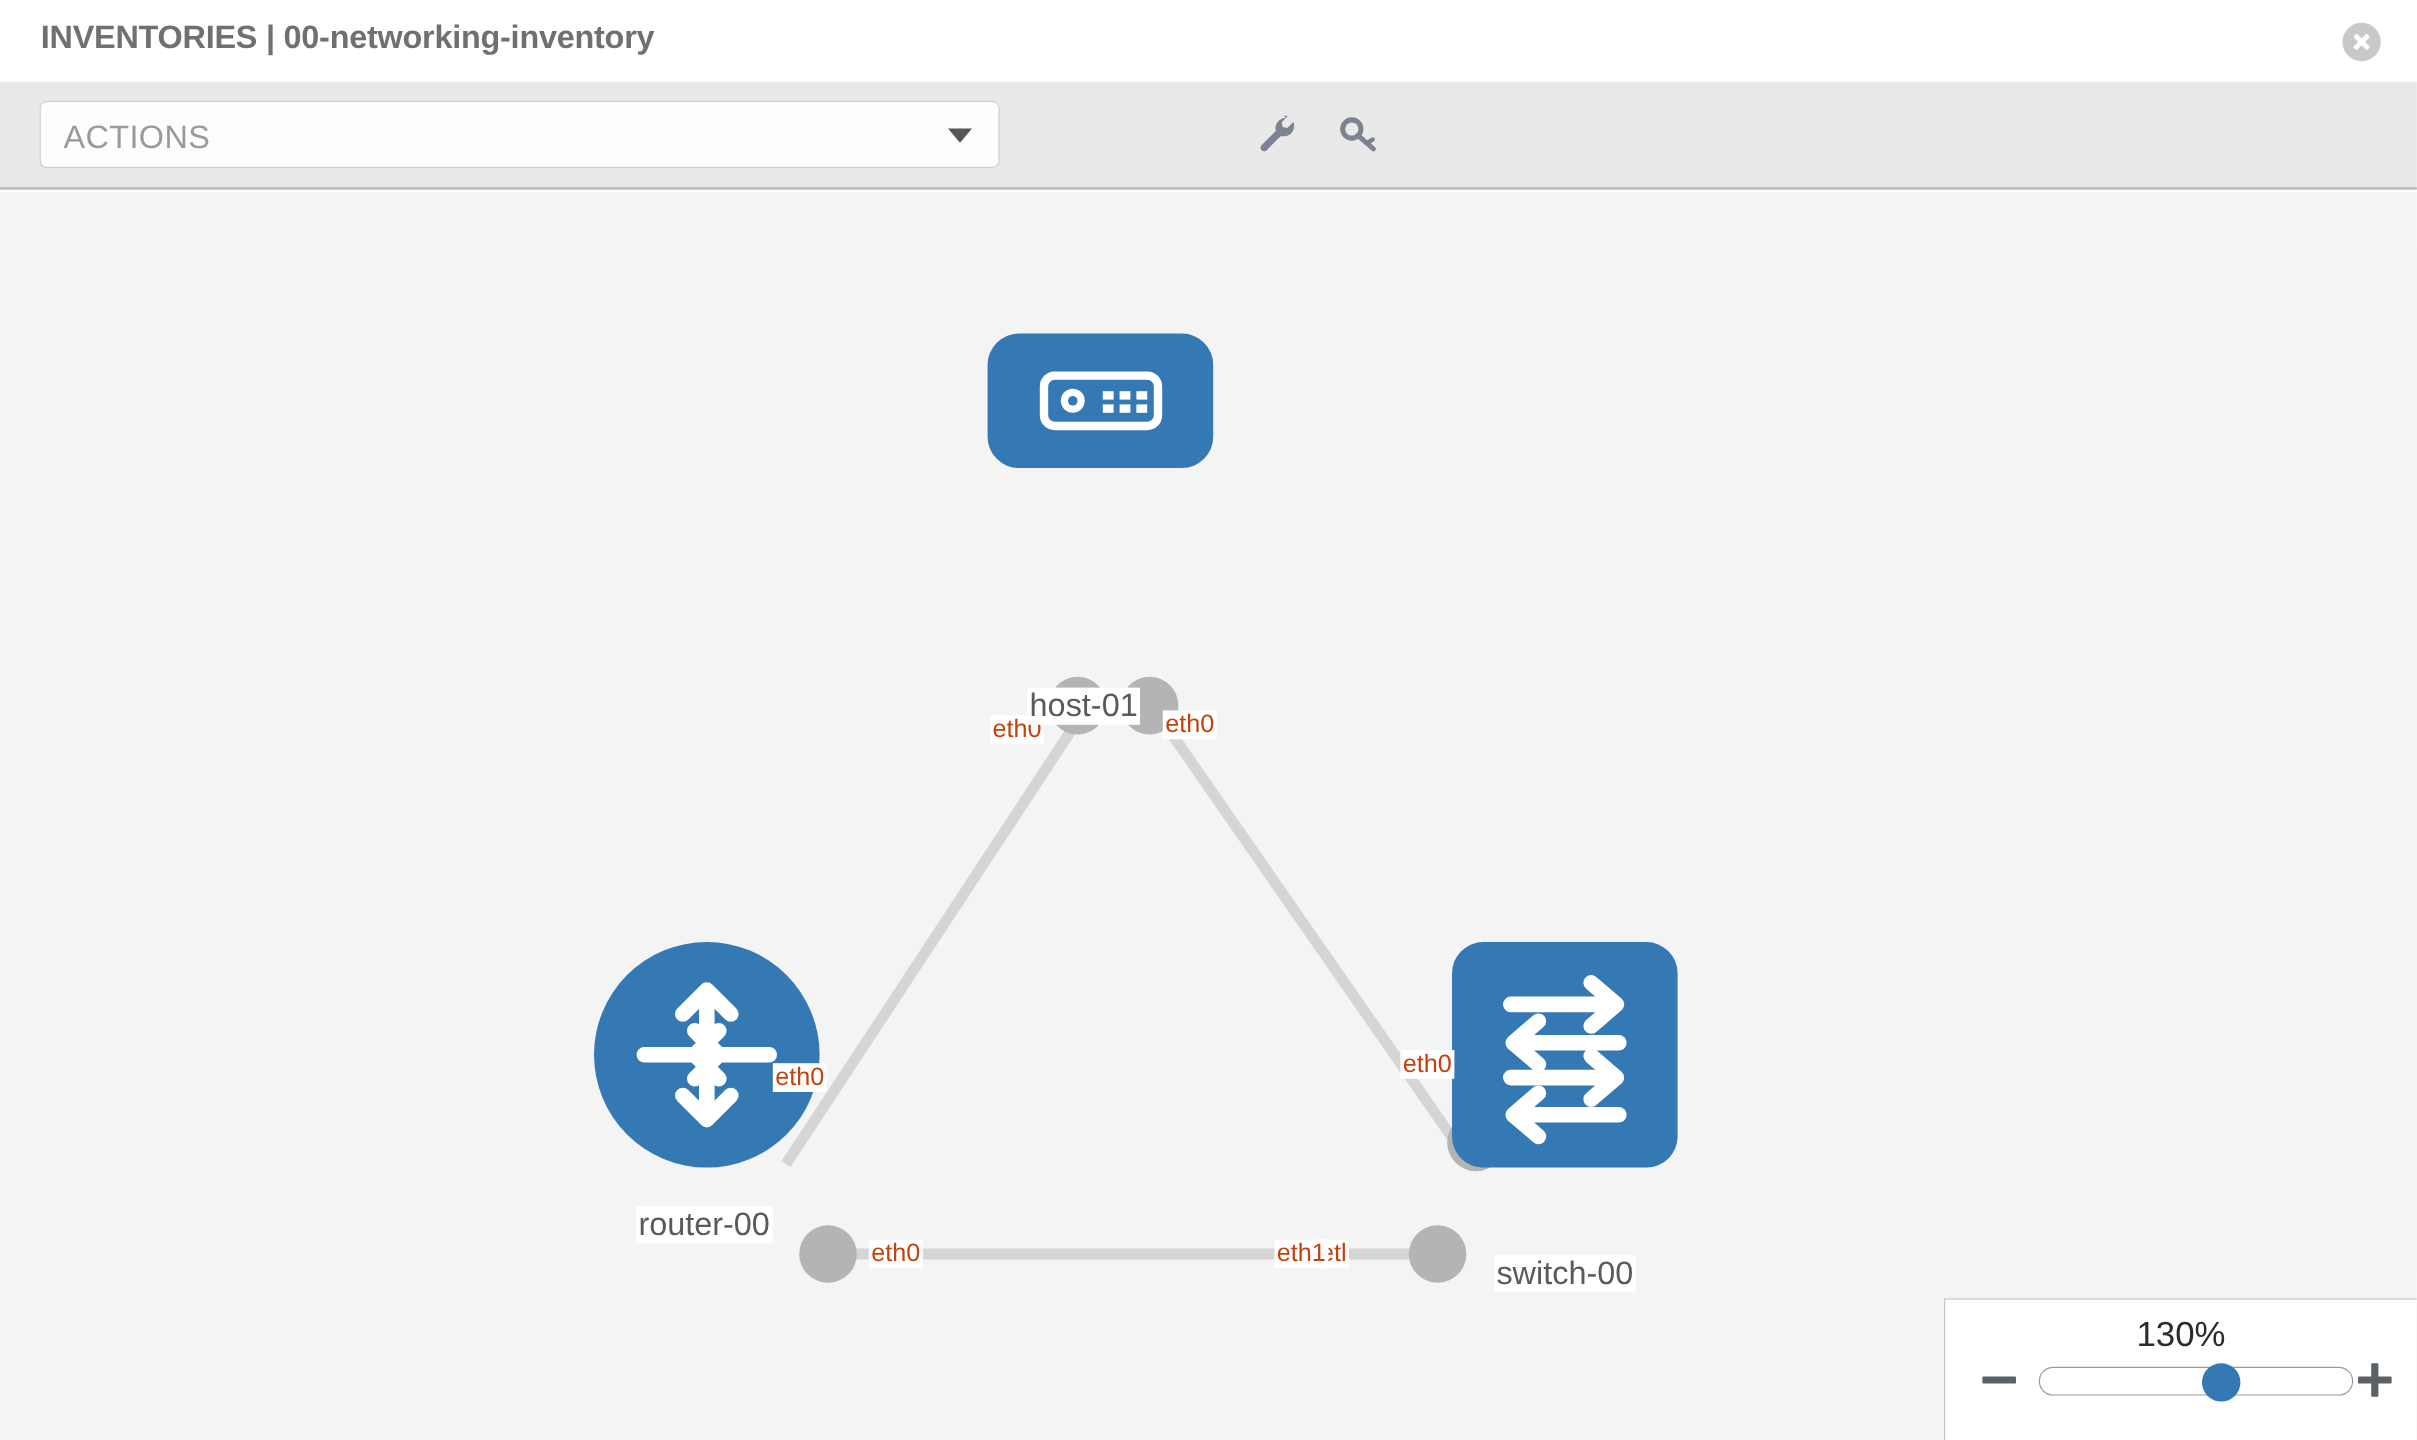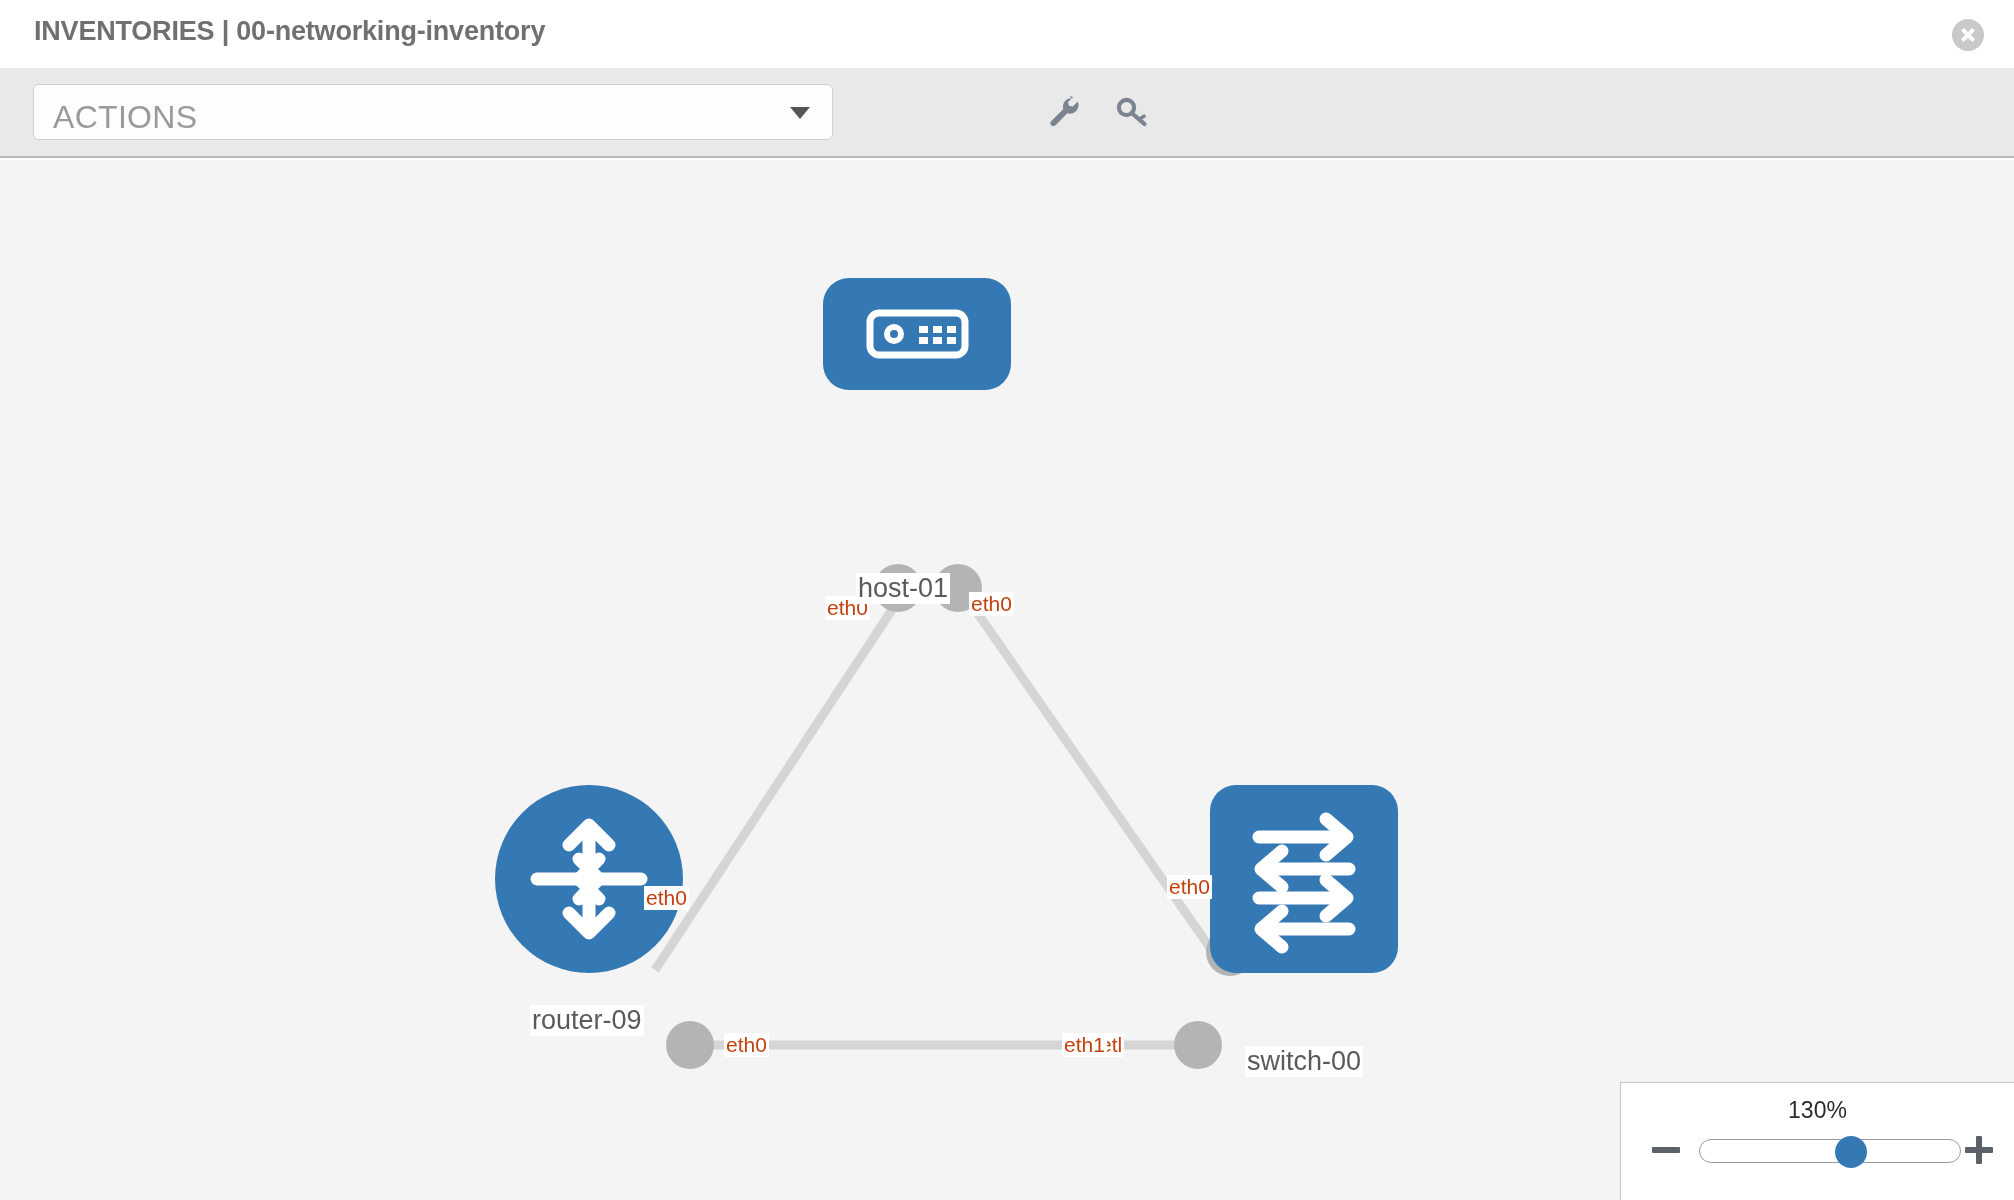--- a/index.html
+++ b/index.html
@@ -75,21 +75,21 @@
     background: #fdfdfd;
     border: 1px solid #cfcfcf;
     border-radius: 6px;
     box-sizing: border-box;
     cursor: pointer;
   }
   .actions-select .label {
     position: absolute;
     left: 19px;
     top: 14px;
-    font-size: 32px;
+    font-size: 27px;
     color: #9a9a9a;
     letter-spacing: 0.3px;
   }
   .caret {
     position: absolute;
     right: 22px;
     top: 50%;
     margin-top: -5px;
     width: 0; height: 0;
     border-left: 10px solid transparent;
@@ -176,21 +176,21 @@
     border-right: none;
     border-bottom: none;
     box-sizing: border-box;
   }
   .zoom-percent {
     position: absolute;
     left: 0;
     top: 14px;
     width: 100%;
     text-align: center;
-    font-size: 23px;
+    font-size: 29px;
     color: #2b2b2b;
   }
   .zoom-row {
     position: absolute;
     left: 0;
     top: 50px;
     width: 100%;
     height: 40px;
   }
   .zoom-minus, .zoom-plus {
@@ -342,21 +342,21 @@
   <span class="iface-label" style="left:969px; top:432px;">eth0</span>
 
   <span class="node-label" style="left:856px; top:413px;">host-01</span>
 
   <span class="iface-label" style="left:644px; top:726px;">eth0</span>
   <span class="iface-label" style="left:1167px; top:715px;">eth0</span>
   <span class="iface-label" style="left:724px; top:873px;">eth0</span>
   <span class="iface-label" style="left:1098px; top:873px;">etl</span>
   <span class="iface-label" style="left:1062px; top:873px;">eth1</span>
 
-  <span class="node-label" style="left:530px; top:845px;">router-09</span>
+  <span class="node-label" style="left:530px; top:845px;">router-00</span>
   <span class="node-label" style="left:1245px; top:845px;margin-top:41px;">switch-00</span>
 
   <div class="zoom-panel" style="left:1620px; top:922px;">
     <div class="zoom-percent">130%</div>
     <div class="zoom-row">
       <div class="zoom-minus">
         <span class="h"></span>
       </div>
       <div class="zoom-track">
         <div class="zoom-thumb" style="left:58%;"></div>

